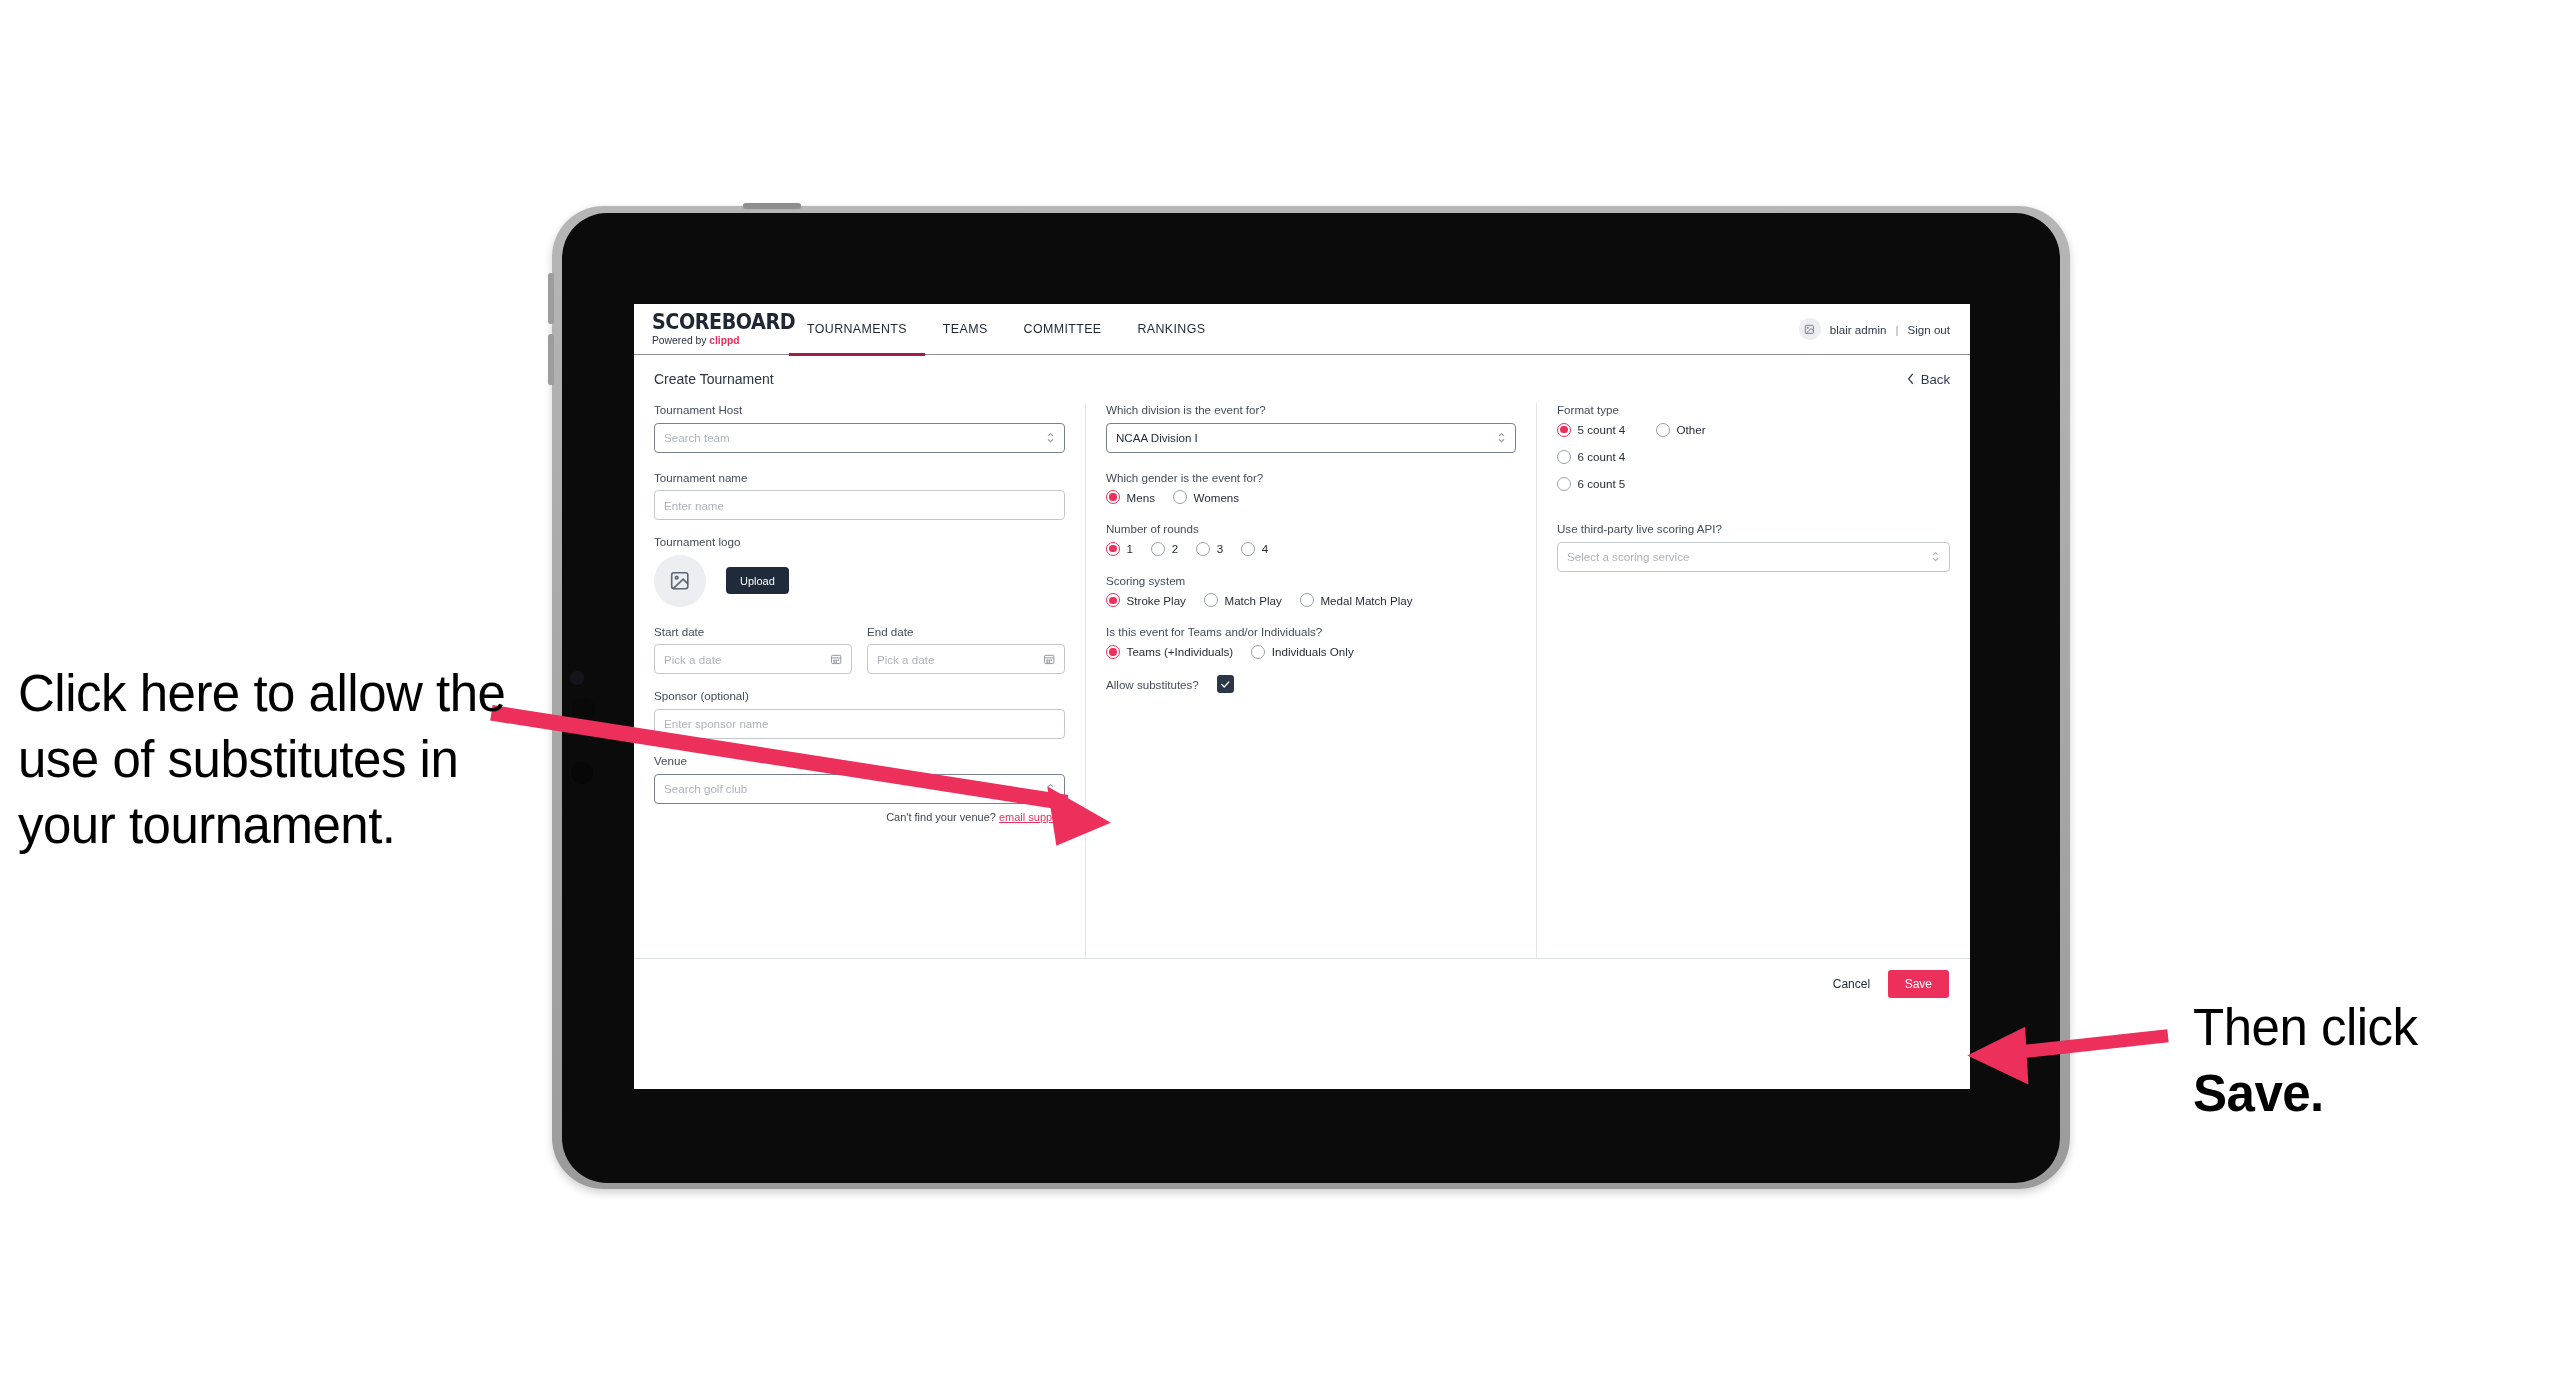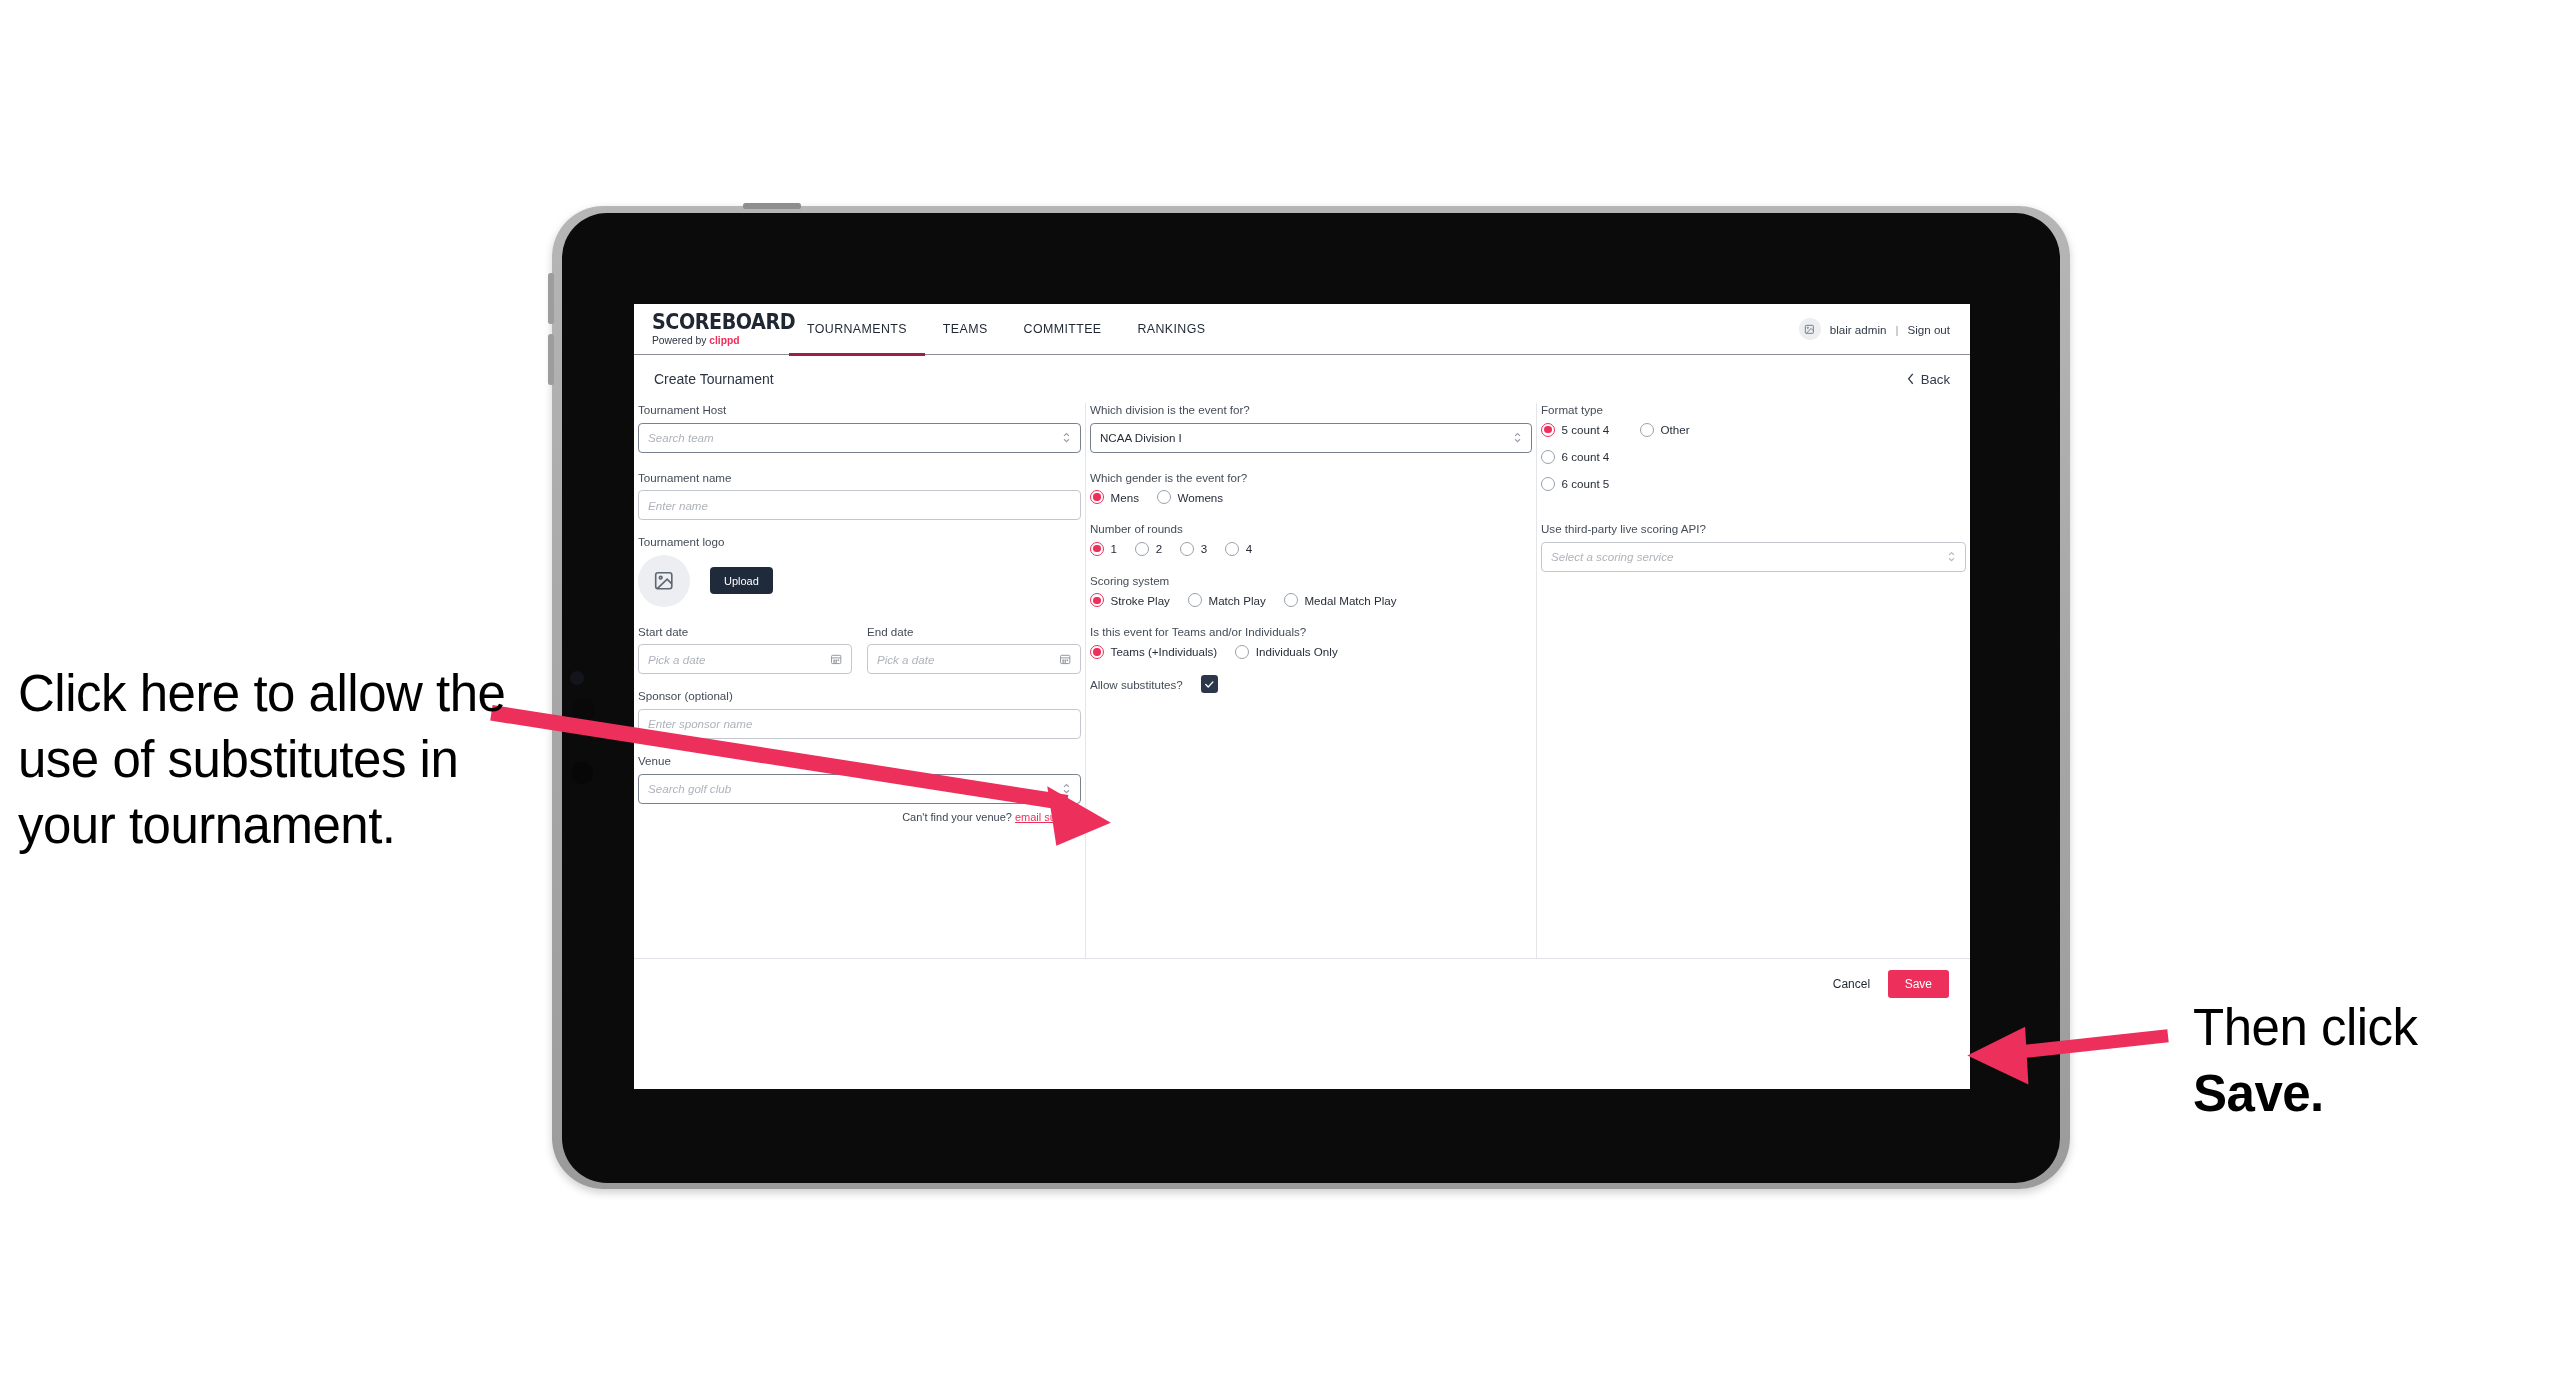--- a/index.html
+++ b/index.html
@@ -126,21 +126,21 @@
     display: flex; align-items: center; gap: 5.8px;
     font-size: 13.2px; color: #303a49; cursor: pointer;
   }
 
   
   #form-body {
     display: flex;
     height: 555px;
     padding: 0 0 0 0;
   }
-  .col { padding: 0 4px; }
+  .col { padding: 0 20px; }
   #col-left   { width: 451px; }
   #col-mid    { width: 451px; border-left: 0.8px solid #e3e5e9; }
   #col-right  { width: 434px; border-left: 0.8px solid #e3e5e9; }
 
   .field-label {
     font-size: 11.6px;
     color: #444c58;
     margin-bottom: 6.6px;
   }
   .spacer-18 { height: 15px; }
@@ -150,21 +150,21 @@
     height: 30px;
     border: 0.8px solid #77808c;
     border-radius: 4.1px;
     display: flex; align-items: center;
     padding: 0 9px;
     font-size: 11.6px;
     background: #fff;
     cursor: text;
   }
   .inputbox.light { border-color: #c3c7cd; }
-  .inputbox .ph { color: #aeb3bb; font-style: italic; }
+  .inputbox .ph { color: #aeb3bb; }
   .inputbox .val { color: #262d38; }
   .inputbox .tail { margin-left: auto; display:flex; align-items:center; }
 
   .chev-updown { width: 9px; height: 13.2px; }
   .cal-icon { width: 12.4px; height: 12.4px; }
 
   
   #logo-row { display: flex; align-items: center; gap: 20px; margin-top: 3.3px;}
   #logo-circle {
     width: 52px; height: 52px; border-radius: 50%;

